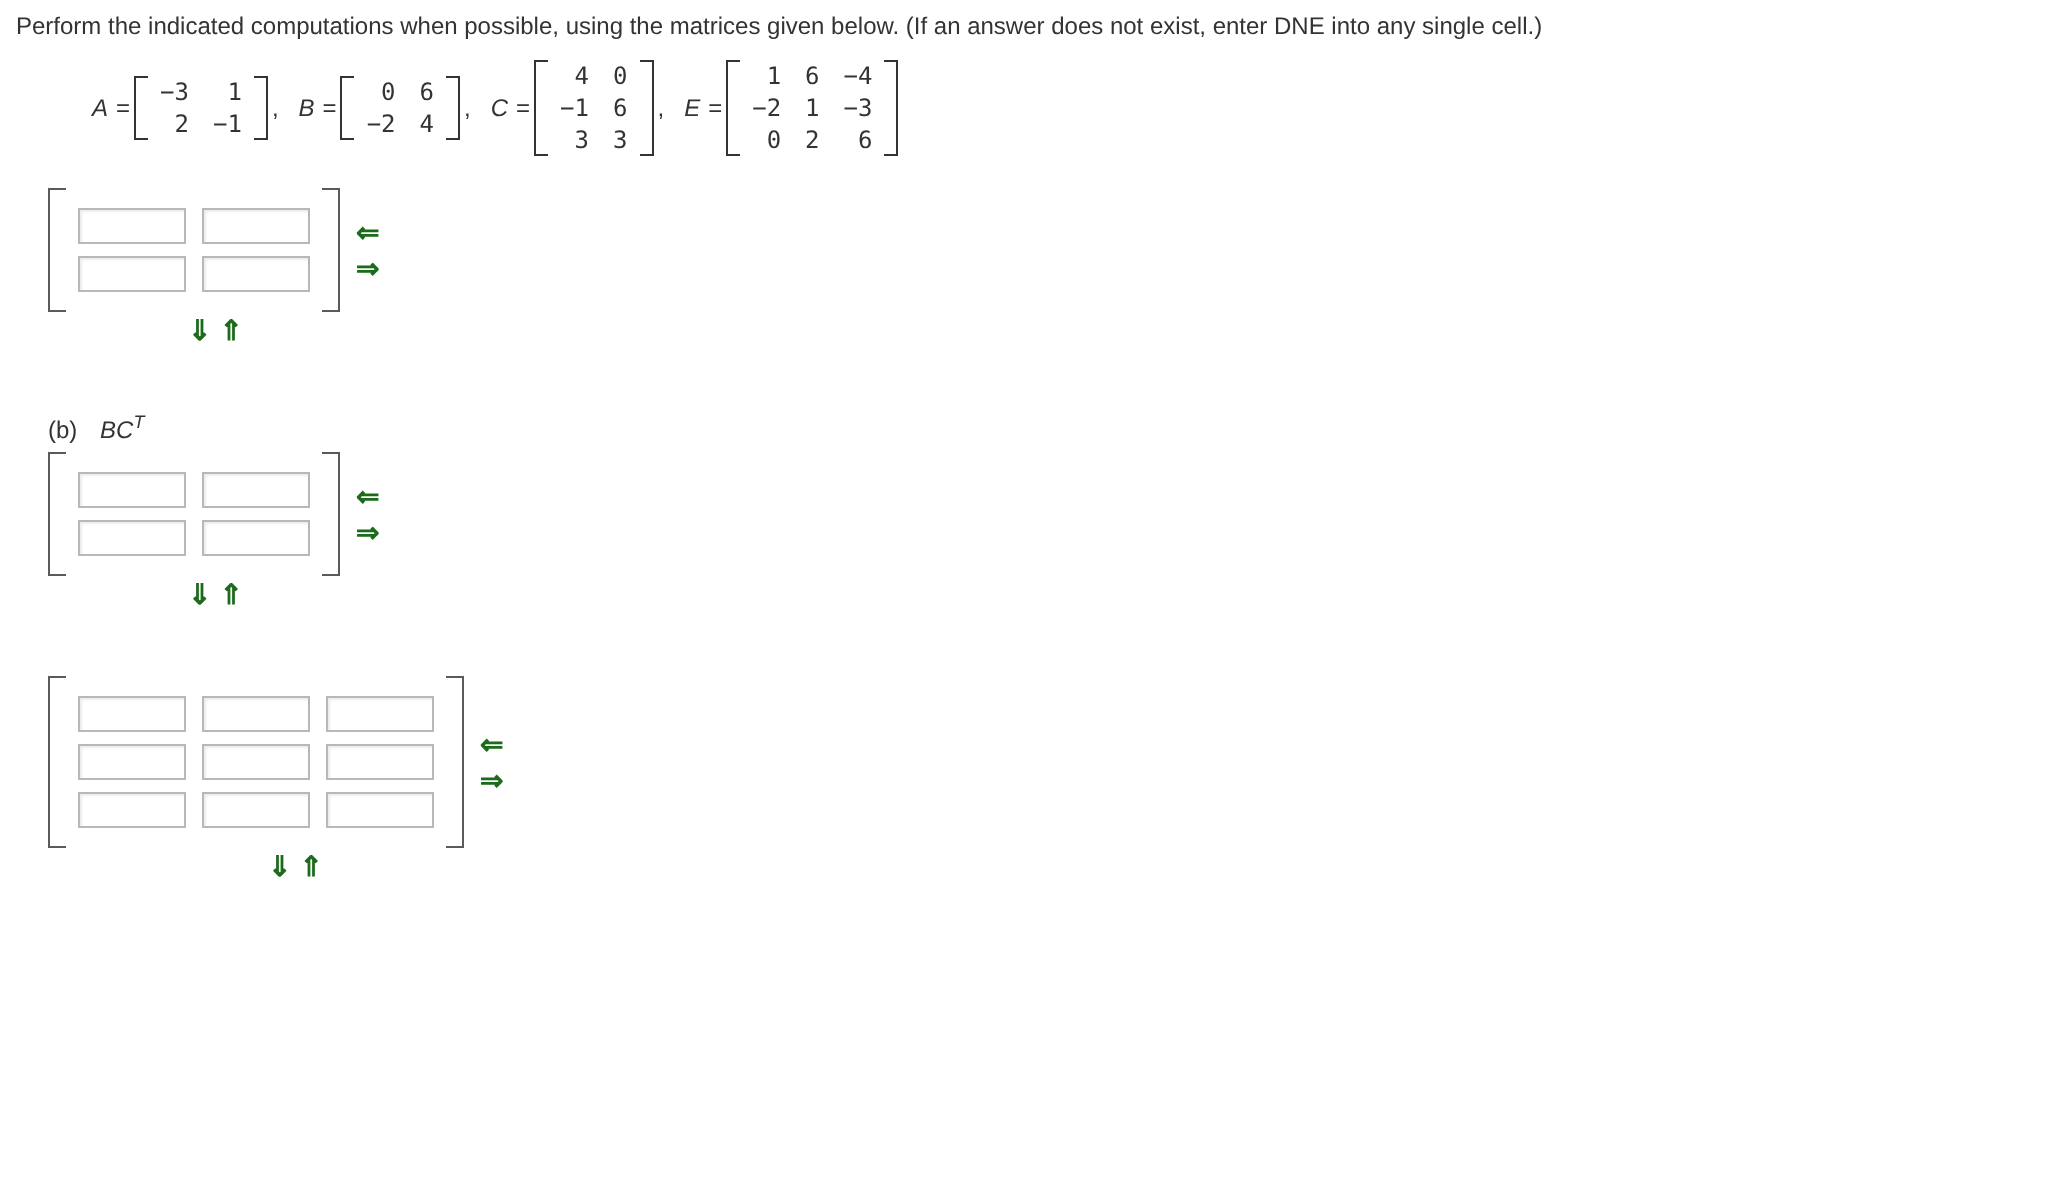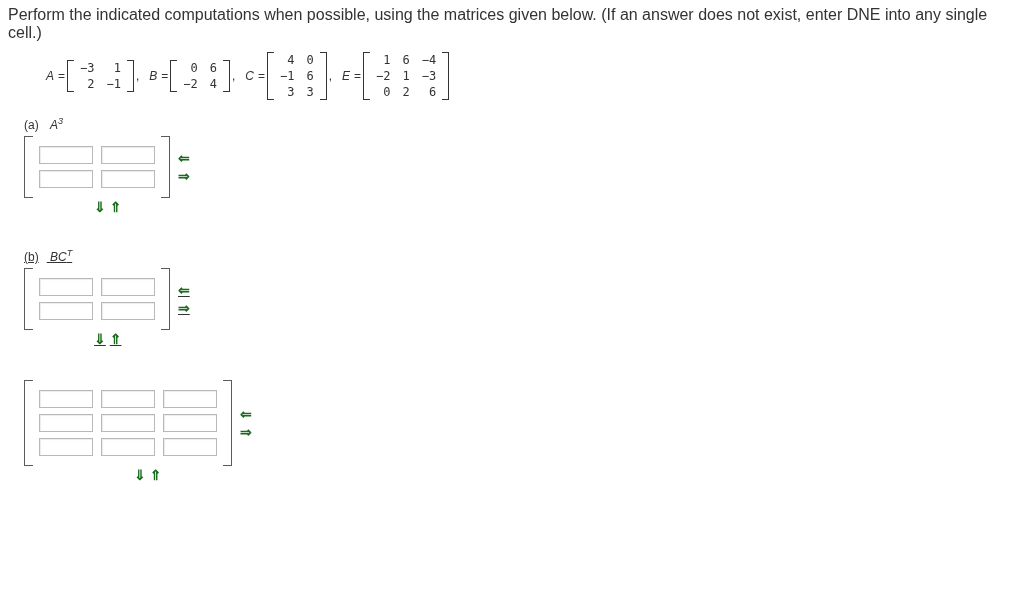--- a/index.html
+++ b/index.html
@@ -3,21 +3,21 @@
 <meta charset="utf-8">
 <style>
   body {
     font-family: Verdana, Arial, sans-serif;
     font-size: 12px;
     color: #333;
     margin: 0;
     padding: 6px 8px;
     background: #fff;
   }
-  .instructions { font-size: 16px; margin-bottom: 10px; }
+  .instructions { font-size: 12px; margin-bottom: 10px; }
 
   .matrix-defs { display: flex; align-items: center; gap: 10px; margin: 2px 0 16px 38px; }
   .mlabel { font-style: italic; margin-right: 2px; }
   .eq { margin: 0 2px; }
   .comma { margin-left: 2px; }
 
   .matrix {
     display: inline-flex; align-items: center;
     font-family: Verdana, monospace;
   }
@@ -164,26 +164,20 @@
               <td>6</td>
             </tr>
       </tbody>
         </table>
       <span class="brk right"></span>
     </span>
   </span>
 </div>
 
 <div class="part">
-  <div class="part-label">
-    <span class="tag">(a)</span>
-    <span style="font-style:italic;">
-      <span>A</span><sup>3</sup>
-    </span>
-  </div>
   <div class="ansrow">
     <div class="ansmatrix">
       <span class="abrk left"></span>
       <div class="ansgrid" style="grid-template-columns:repeat(2,auto);grid-template-rows:repeat(2,auto);">
         <input class="cell" style="">
         <input class="cell" style="">
         <input class="cell" style="">
         <input class="cell" style="">
       </div>
       <span class="abrk right"></span>
@@ -192,21 +186,21 @@
       <span class="arrow-btn">⇐</span>
       <span class="arrow-btn">⇒</span>
     </div>
   </div>
   <div class="varrows">
     <span class="arrow-btn">⇓</span>
     <span class="arrow-btn">⇑</span>
   </div>
 </div>
 
-<div class="part" style="margin-top:34px;text-decoration:underline;">
+<div class="part" style="margin-top:34px;">
   <div class="part-label">
     <span class="tag">(b)</span>
     <span style="font-style:italic;">
       <span>BC</span><sup>T</sup>
     </span>
   </div>
   <div class="ansrow">
     <div class="ansmatrix">
       <span class="abrk left"></span>
       <div class="ansgrid" style="grid-template-columns:repeat(2,auto);grid-template-rows:repeat(2,auto);">

